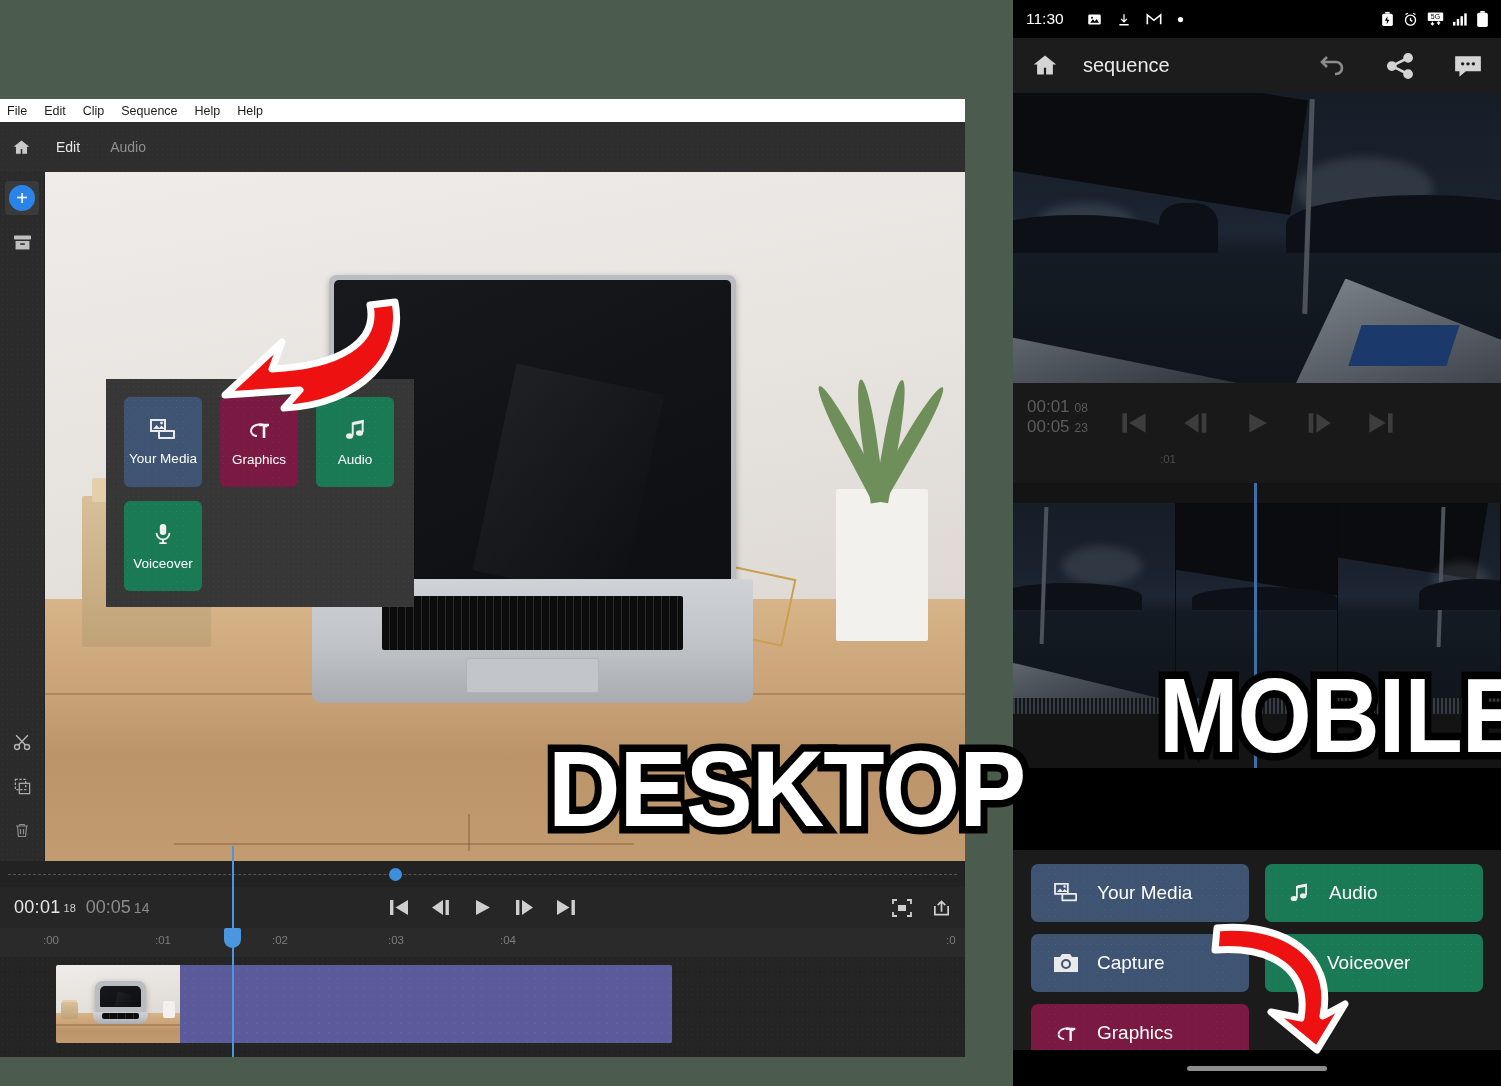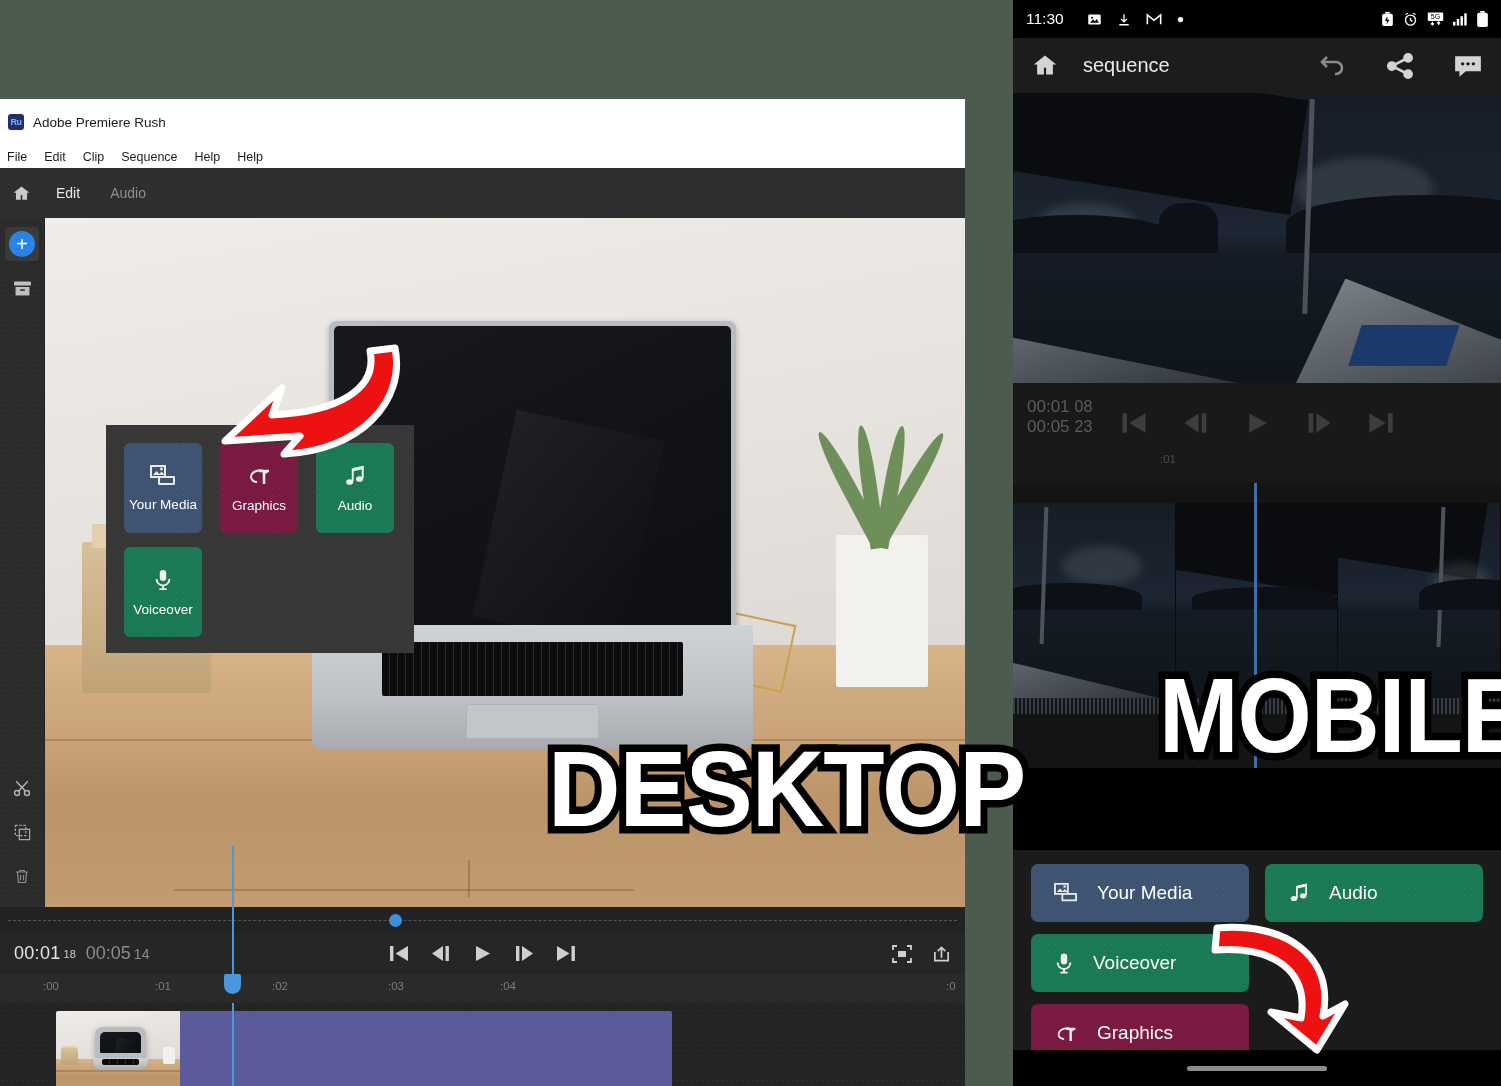--- a/index.html
+++ b/index.html
@@ -174,21 +174,21 @@
            background:linear-gradient(160deg,#7f858d,#3b4049); clip-path: polygon(22% 0,100% 66%,100% 100%,0 100%); }
   .boat2 { position:absolute; left:0; bottom:0; width:46%; height:26%;
            background:linear-gradient(160deg,#6b7179,#2f343b); clip-path: polygon(0 40%,100% 100%,0 100%); }
   .bluepanel{ position:absolute; left:70%; bottom:6%; width:20%; height:14%;
            background:#1b3a6b; transform: skewX(-18deg); }
 
   .mtransport { height:100px; position:relative; background:#191919; }
   .mtc { position:absolute; left:14px; top:14px; color:#5c5c5c; }
   .mtc .r { display:flex; align-items:baseline; gap:5px; }
   .mtc .big { font-size:17px; }
-  .mtc .sm  { font-size:16px; }
+  .mtc .sm  { font-size:12px; }
   .mctrl { position:absolute; left:0; right:0; top:28px; display:flex;
            justify-content:center; gap:36px; align-items:center; }
   .mruler { position:absolute; left:0; right:0; bottom:6px; height:24px; }
   .mruler .tick { position:absolute; font-size:11.5px; color:#4c4c4c; }
 
   .mtimeline { height:285px; position:relative; background:#141414; overflow:hidden; }
   .film { position:absolute; left:0; right:0; top:20px; height:195px; display:flex; overflow:hidden; }
   .film > div { flex:1; position:relative; overflow:hidden; border-right:1px solid rgba(0,0,0,.5); }
   .waveform { position:absolute; left:0; right:0; top:215px; height:16px;
      background-image: repeating-linear-gradient(90deg,#3a4450 0 2px, transparent 2px 4px);
@@ -232,24 +232,20 @@
 
   .arrow-svg { position:absolute; z-index:55; pointer-events:none; }
 </style>
 </head>
 <body>
 
 <div id="root">
 
   <div id="desktop">
 
-    <div class="titlebar">
-      <div class="ru-logo">Ru</div>
-      <div class="app-title">Adobe Premiere Rush</div>
-    </div>
 
     <div class="menubar">
       <span>File</span>
       <span>Edit</span>
       <span>Clip</span>
       <span>Sequence</span>
       <span>Help</span>
       <span>Help</span>
     </div>
 
@@ -621,20 +617,28 @@
             <path d="M10 4.5 20 2.5v3L10 7.5z"></path>
               <rect x="9" y="5" width="1.8" height="12"></rect>
               <rect x="18.2" y="3" width="1.8" height="11"></rect>
             <ellipse cx="7" cy="17.5" rx="3.3" ry="2.6"></ellipse>
               <ellipse cx="16.2" cy="14.8" rx="3.3" ry="2.6"></ellipse>
           </svg>
           <span>Audio</span>
         </div>
       </div>
       <div class="mbrow">
+        <div class="mbtn half" style="background-color:#3f5472">
+          <svg width="26" height="22" viewBox="0 0 26 22" fill="#eaeaea">
+            <path d="M1 5h6l2-3h8l2 3h6v15H1z"></path>
+              <circle cx="13" cy="12" r="5" fill="#3f5472"></circle>
+              <circle cx="13" cy="12" r="3" fill="#eaeaea"></circle>
+          </svg>
+          <span>Capture</span>
+        </div>
         <div class="mbtn half" style="background-color:#1a7a55">
           <svg width="22" height="25" viewBox="0 0 24 26" fill="none" stroke="#f0f0f0" stroke-width="2">
             <rect x="8.5" y="2" width="7" height="12" rx="3.5" fill="#f0f0f0" stroke="none"></rect>
             <path d="M5 12a7 7 0 0 0 14 0"></path>
               <path d="M12 19v4M8 23h8"></path>
           </svg>
           <span>Voiceover</span>
         </div>
       </div>
       <div class="mbrow">

